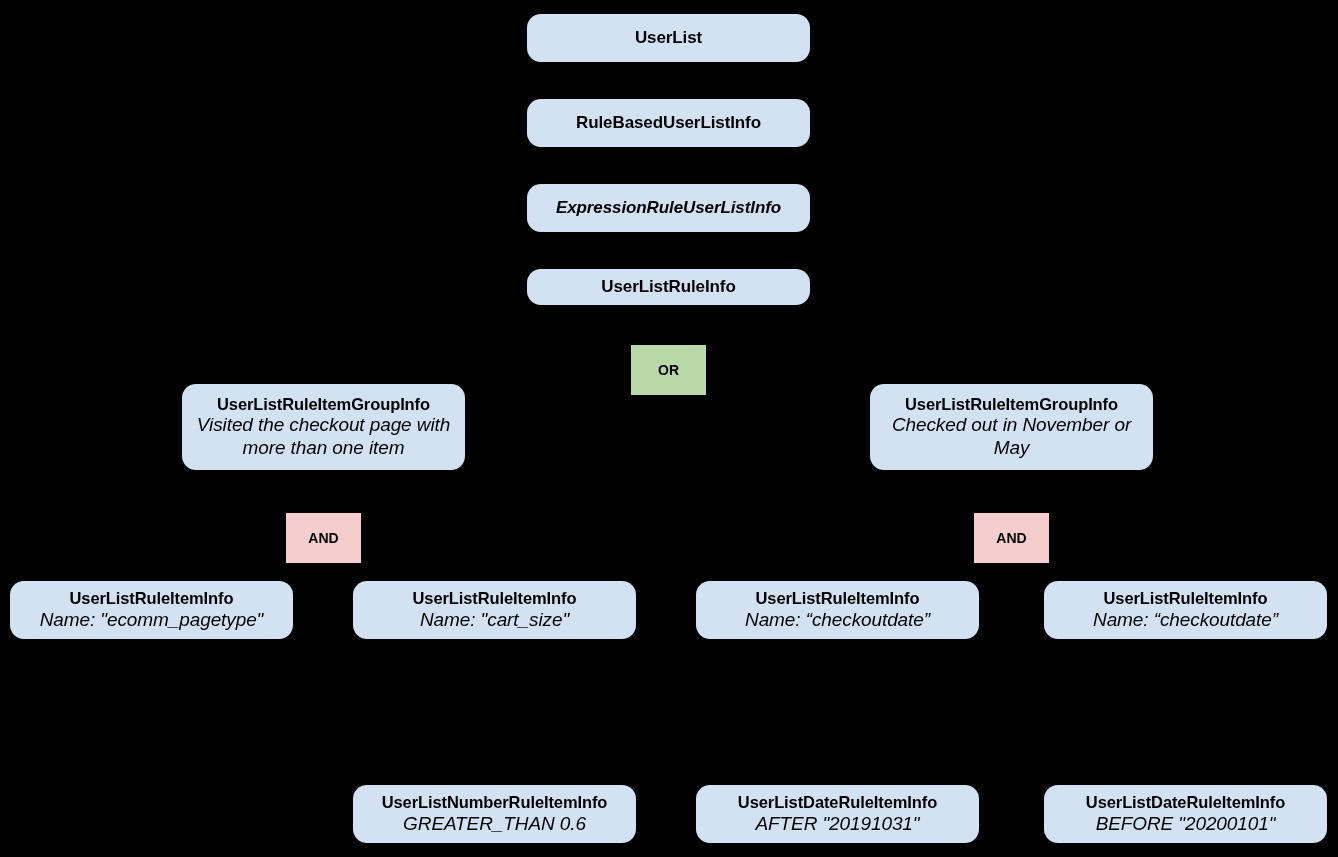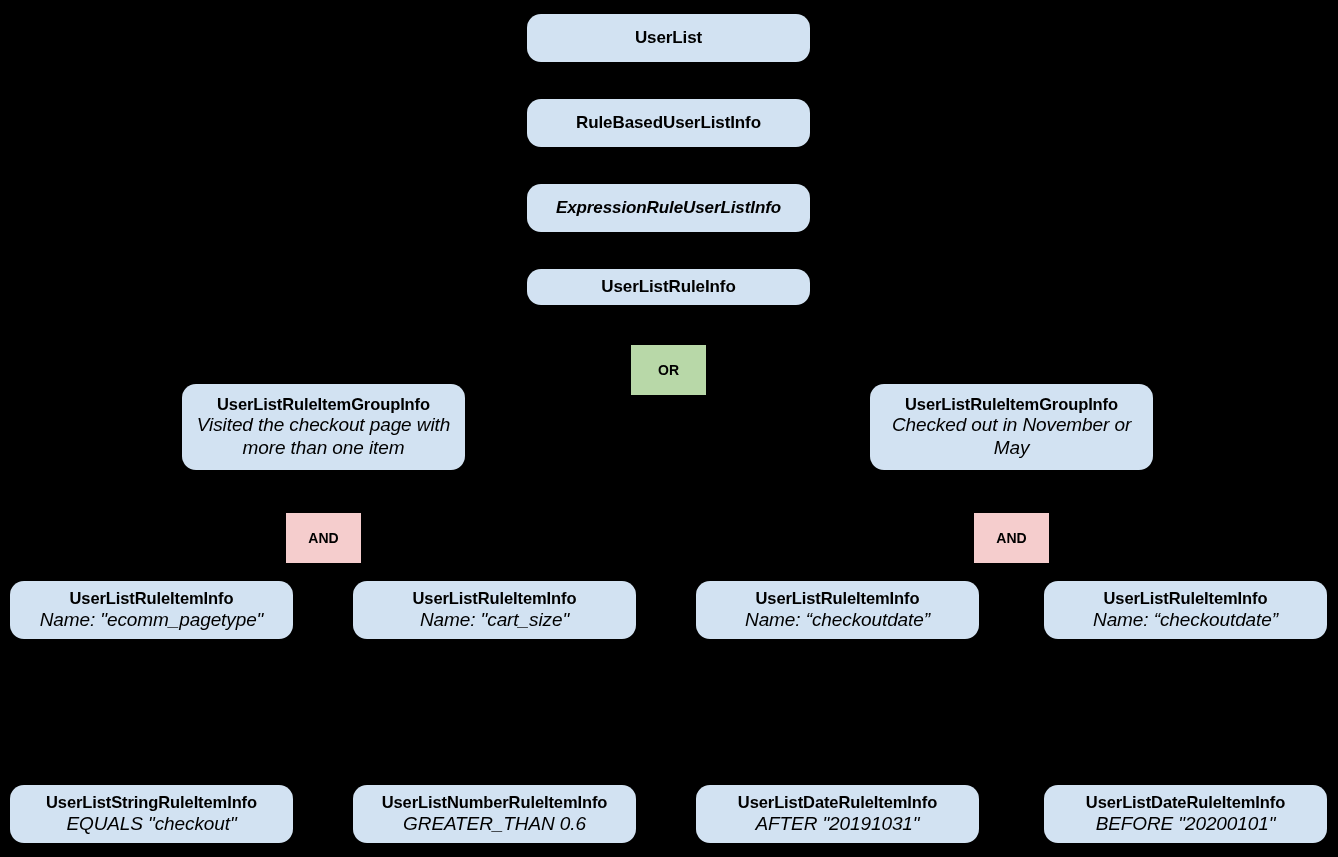--- a/index.html
+++ b/index.html
@@ -161,24 +161,20 @@
   <div class="node" style="left:696px; top:581px; width:283px; height:58px;">
     <span class="title">UserListRuleItemInfo</span>
     <span class="sub">Name: “checkoutdate”</span>
   </div>
 
   <div class="node" style="left:1044px; top:581px; width:283px; height:58px;">
     <span class="title">UserListRuleItemInfo</span>
     <span class="sub">Name: “checkoutdate”</span>
   </div>
 
-  <div class="node" style="left:10px; top:785px; width:283px; height:58px;">
-    <span class="title">UserListStringRuleItemInfo</span>
-    <span class="sub">EQUALS "checkout"</span>
-  </div>
 
   <div class="node" style="left:353px; top:785px; width:283px; height:58px;">
     <span class="title">UserListNumberRuleItemInfo</span>
     <span class="sub">GREATER_THAN 0.6</span>
   </div>
 
   <div class="node" style="left:696px; top:785px; width:283px; height:58px;">
     <span class="title">UserListDateRuleItemInfo</span>
     <span class="sub">AFTER "20191031"</span>
   </div>

